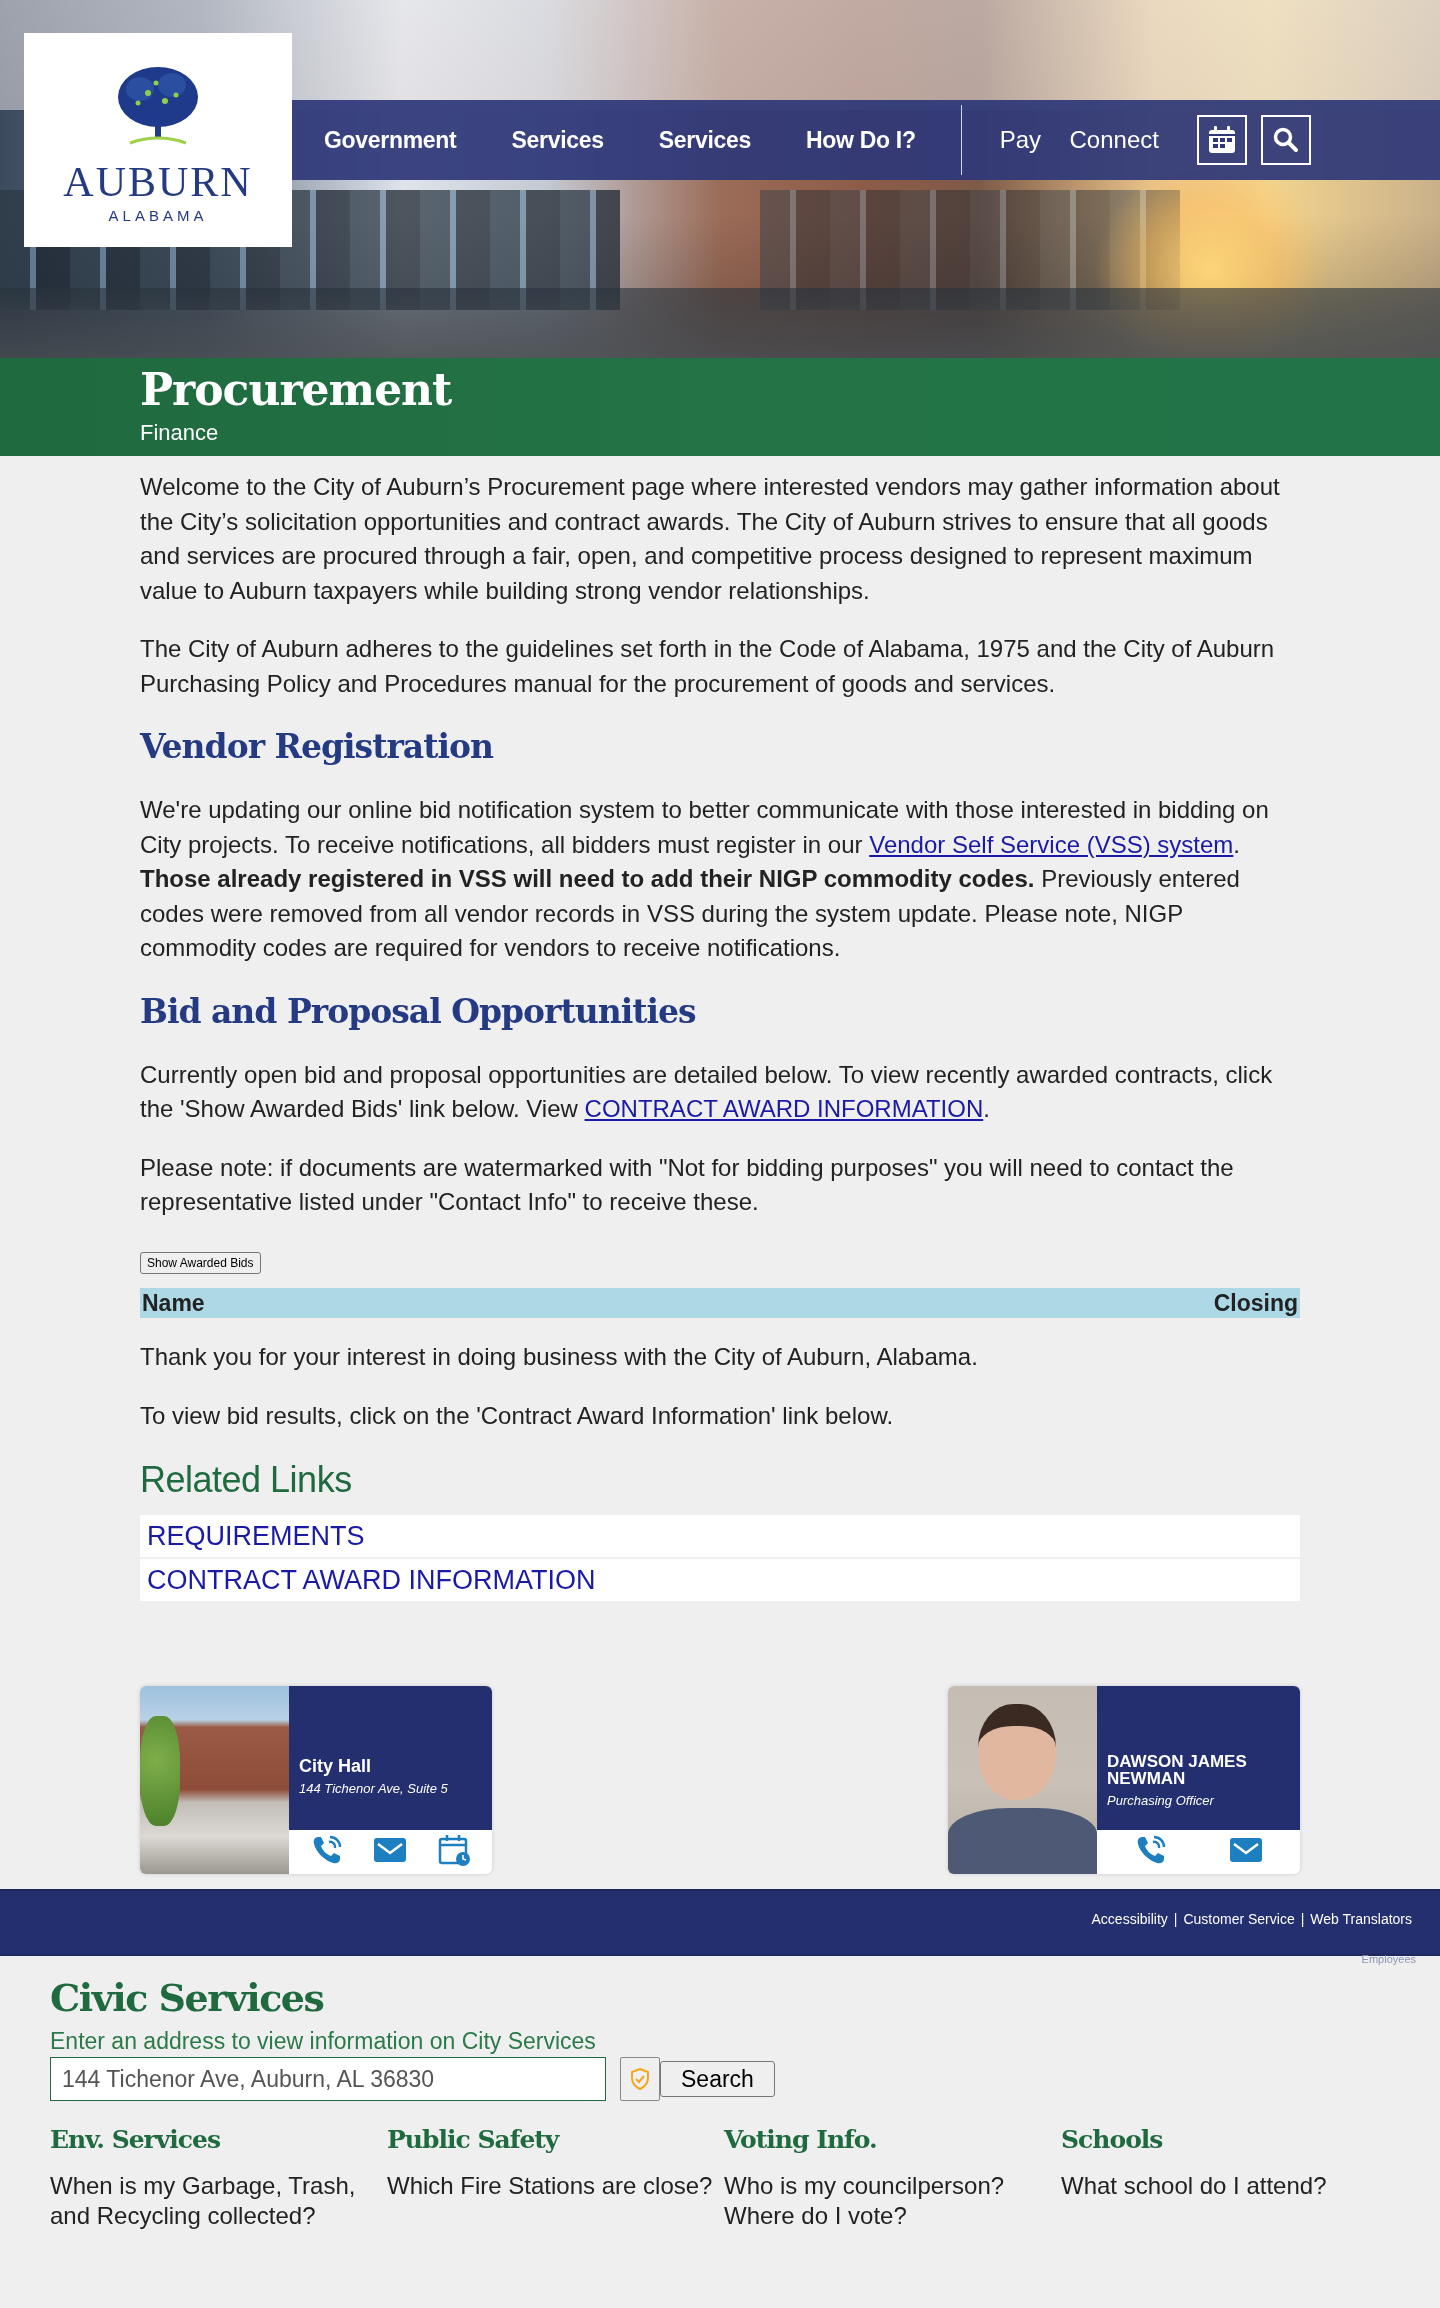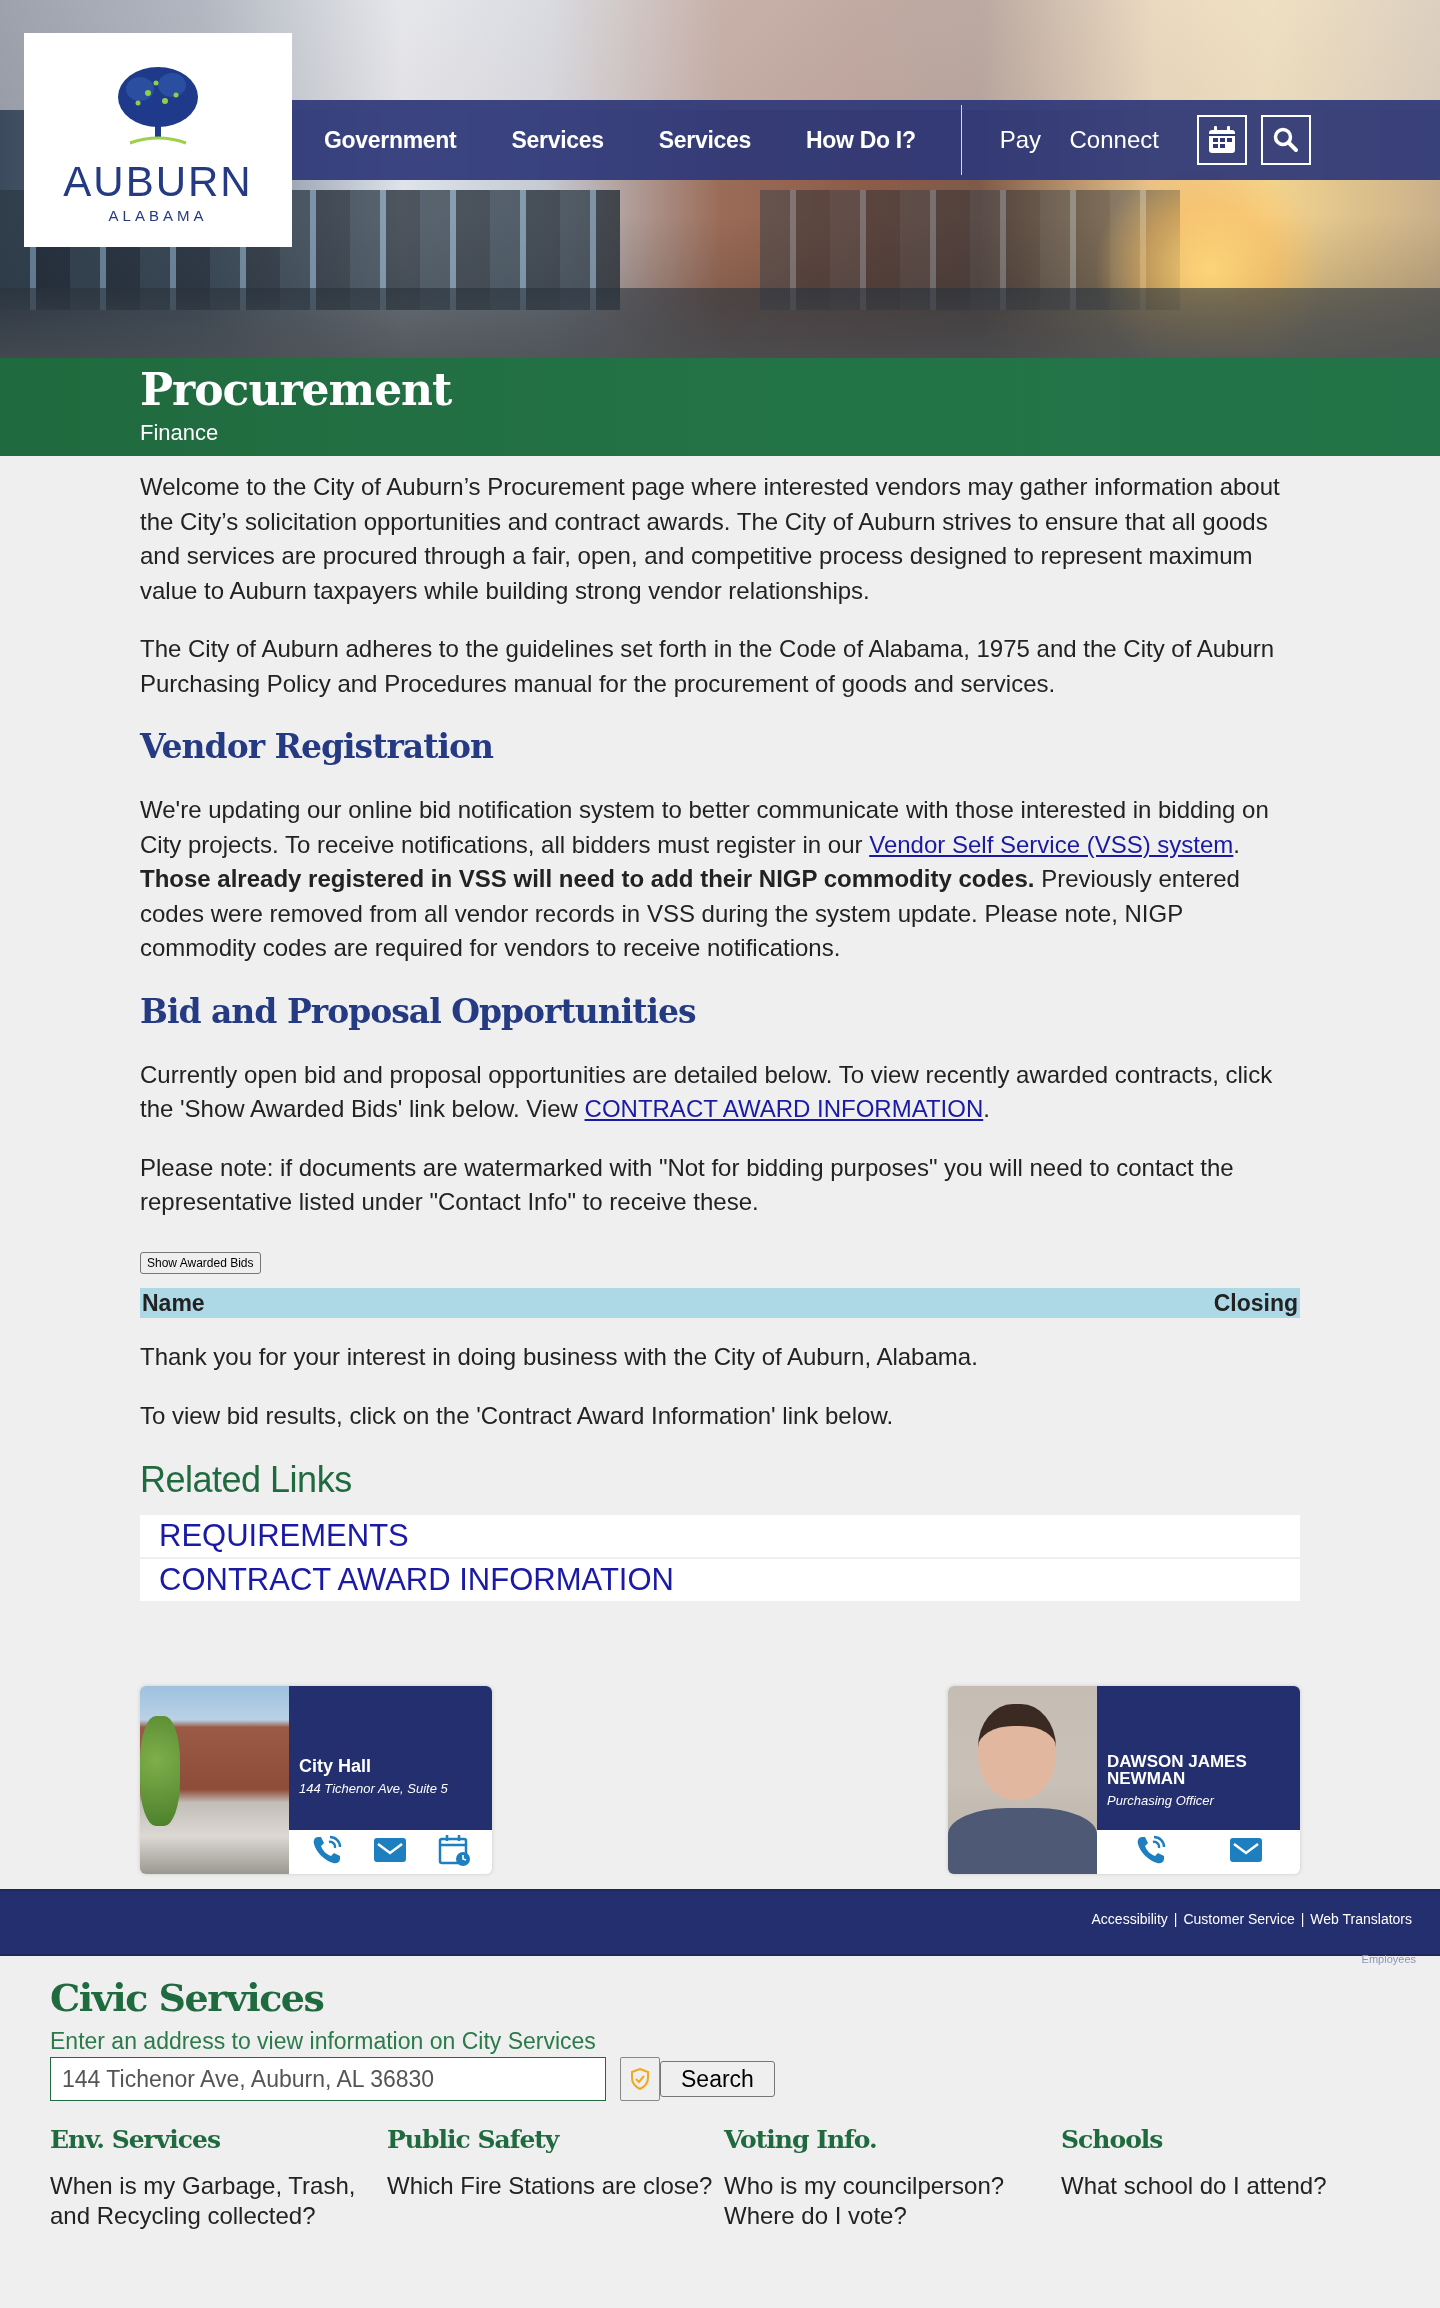--- a/index.html
+++ b/index.html
@@ -46,21 +46,21 @@
       position: absolute; left: 24px; top: 33px;
       width: 268px; height: 214px;
       background: #fff;
       display: flex; flex-direction: column; align-items: center; justify-content: center;
       z-index: 3;
     }
     .logo-tree {
       width: 96px; height: 82px; position: relative; margin-top: 6px;
     }
     .logo-word {
-      font-family: Liberation Sans, sans-serif;
+      font-family: Liberation Serif, serif;
       color: #243a83;
       font-size: 42px; letter-spacing: 2px; line-height: 1; margin-top: 16px;
     }
     .logo-sub {
       font-family: "Liberation Sans", sans-serif;
       color: #243a83; font-size: 15px; letter-spacing: 4px; margin-top: 4px;
     }
 
     .navbar {
       position: absolute; left: 292px; top: 100px;
@@ -133,21 +133,21 @@
     }
     .after-table { margin-top: 22px; }
 
     .related h3 {
       color: #1f6a3e; font-size: 36px; font-weight: normal; margin-top: 20px; line-height: 46px;
       letter-spacing: -0.5px;
     }
     .related-list { margin-top: 12px; }
     .related-item {
       display: block; background: #fff; height: 42px; line-height: 42px;
-      padding-left: 19px; color: #1a1aa6; font-size: 31px; text-decoration: none;
+      padding-left: 7px; color: #1a1aa6; font-size: 27px; text-decoration: none;
       margin-bottom: 2px;
     }
 
     
     .card {
       position: absolute; top: 1686px; width: 352px; height: 188px;
       background: #fff; border-radius: 6px; overflow: hidden;
       box-shadow: 0 0 4px rgba(0,0,0,0.15);
       display: flex;
     }

